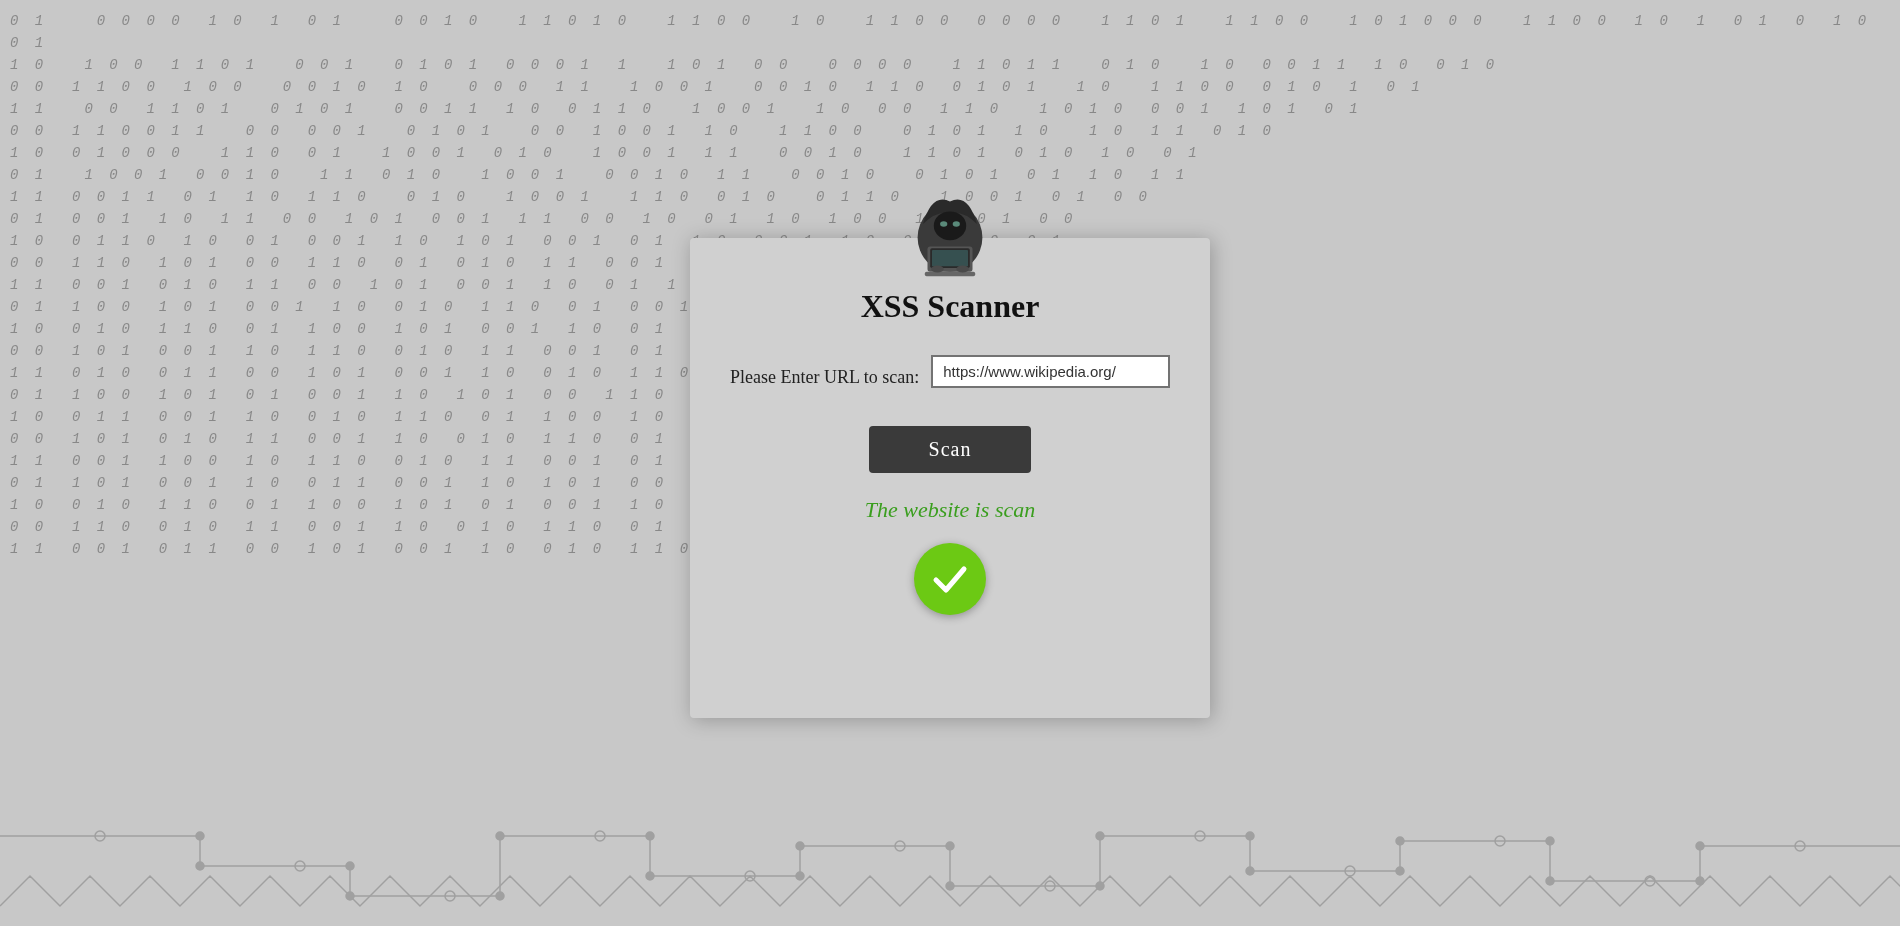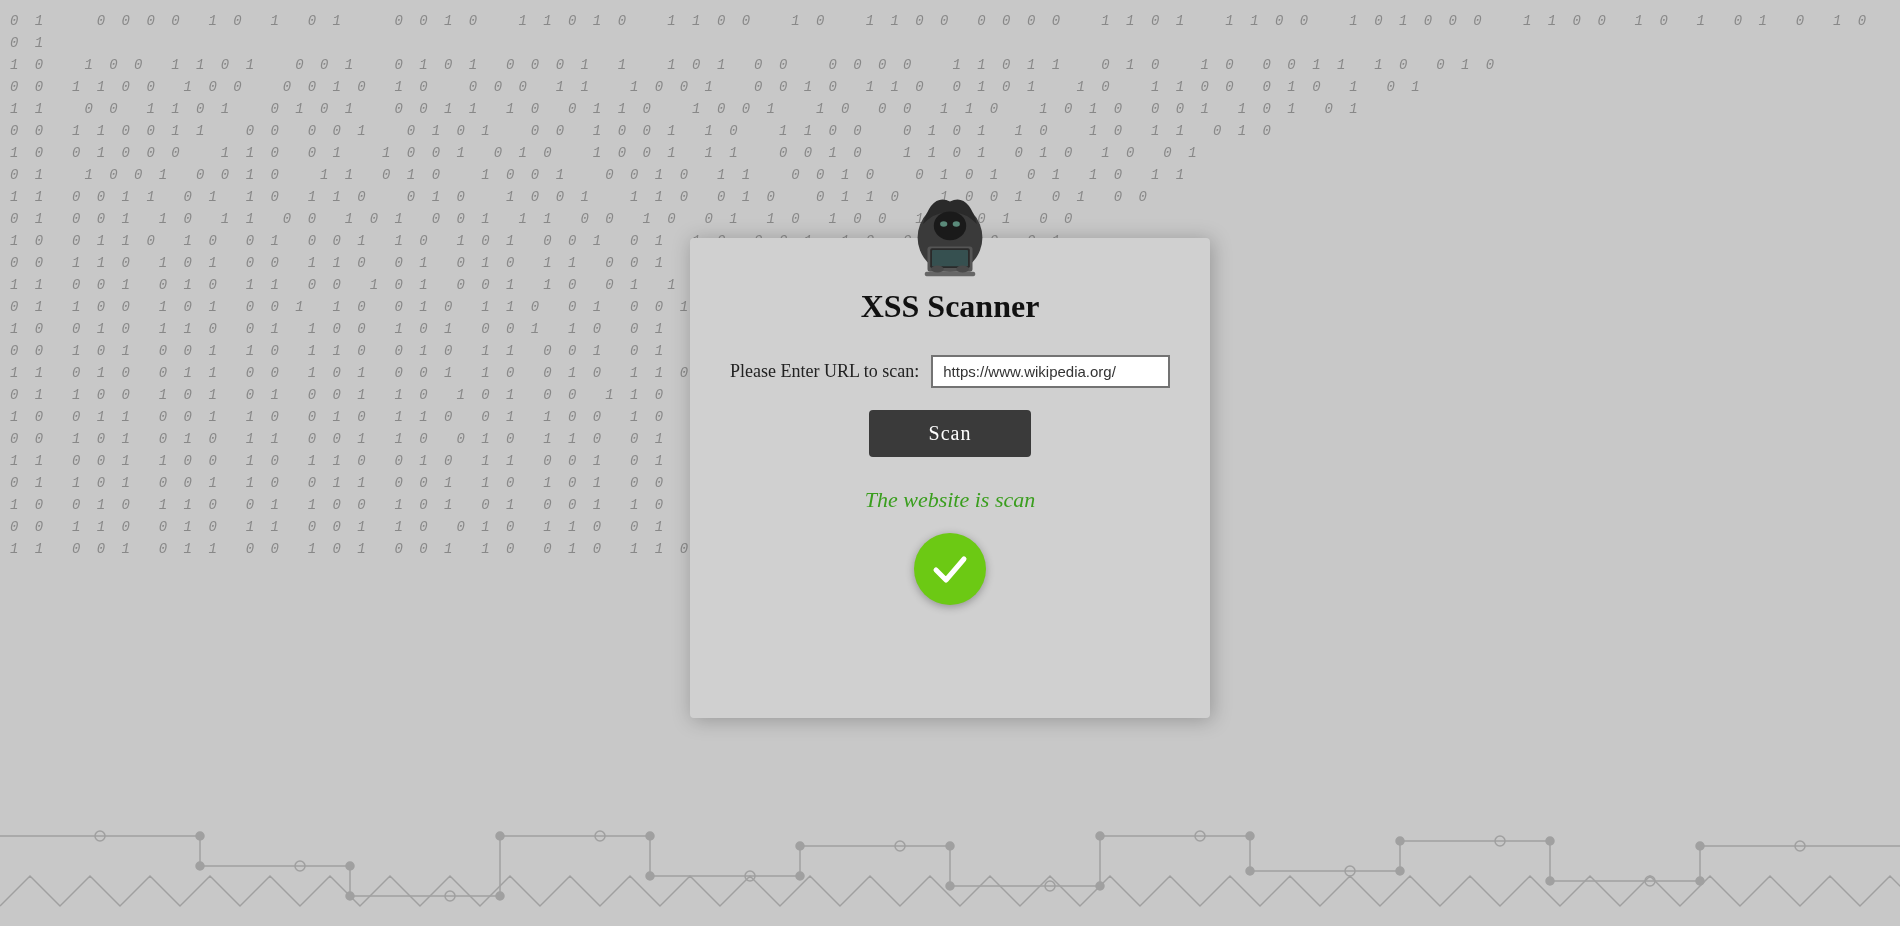--- a/index.html
+++ b/index.html
@@ -80,23 +80,23 @@
     .card-title {
       font-size: 32px;
       font-weight: bold;
       color: #111;
       margin-bottom: 30px;
       font-family: Georgia, serif;
     }
 
     .url-row {
       display: flex;
-      align-items: center;
+      align-items: flex-end;
       gap: 12px;
-      margin-bottom: 22px;
+      margin-bottom: 38px;
       width: 100%;
       justify-content: center;
     }
 
     .url-label {
       font-size: 18px;
       color: #222;
       white-space: nowrap;
       font-family: Georgia, serif;
     }
@@ -114,21 +114,21 @@
 
     .scan-btn {
       background: #3a3a3a;
       color: #fff;
       border: none;
       padding: 12px 60px;
       font-size: 20px;
       font-family: Georgia, serif;
       cursor: pointer;
       border-radius: 4px;
-      margin-bottom: 30px;
+      margin-bottom: 24px;
       letter-spacing: 1px;
     }
 
     .safe-text {
       color: #3a9e1e;
       font-size: 22px;
       font-family: Georgia, serif;
       margin-bottom: 20px;
       font-style: italic;
     }

